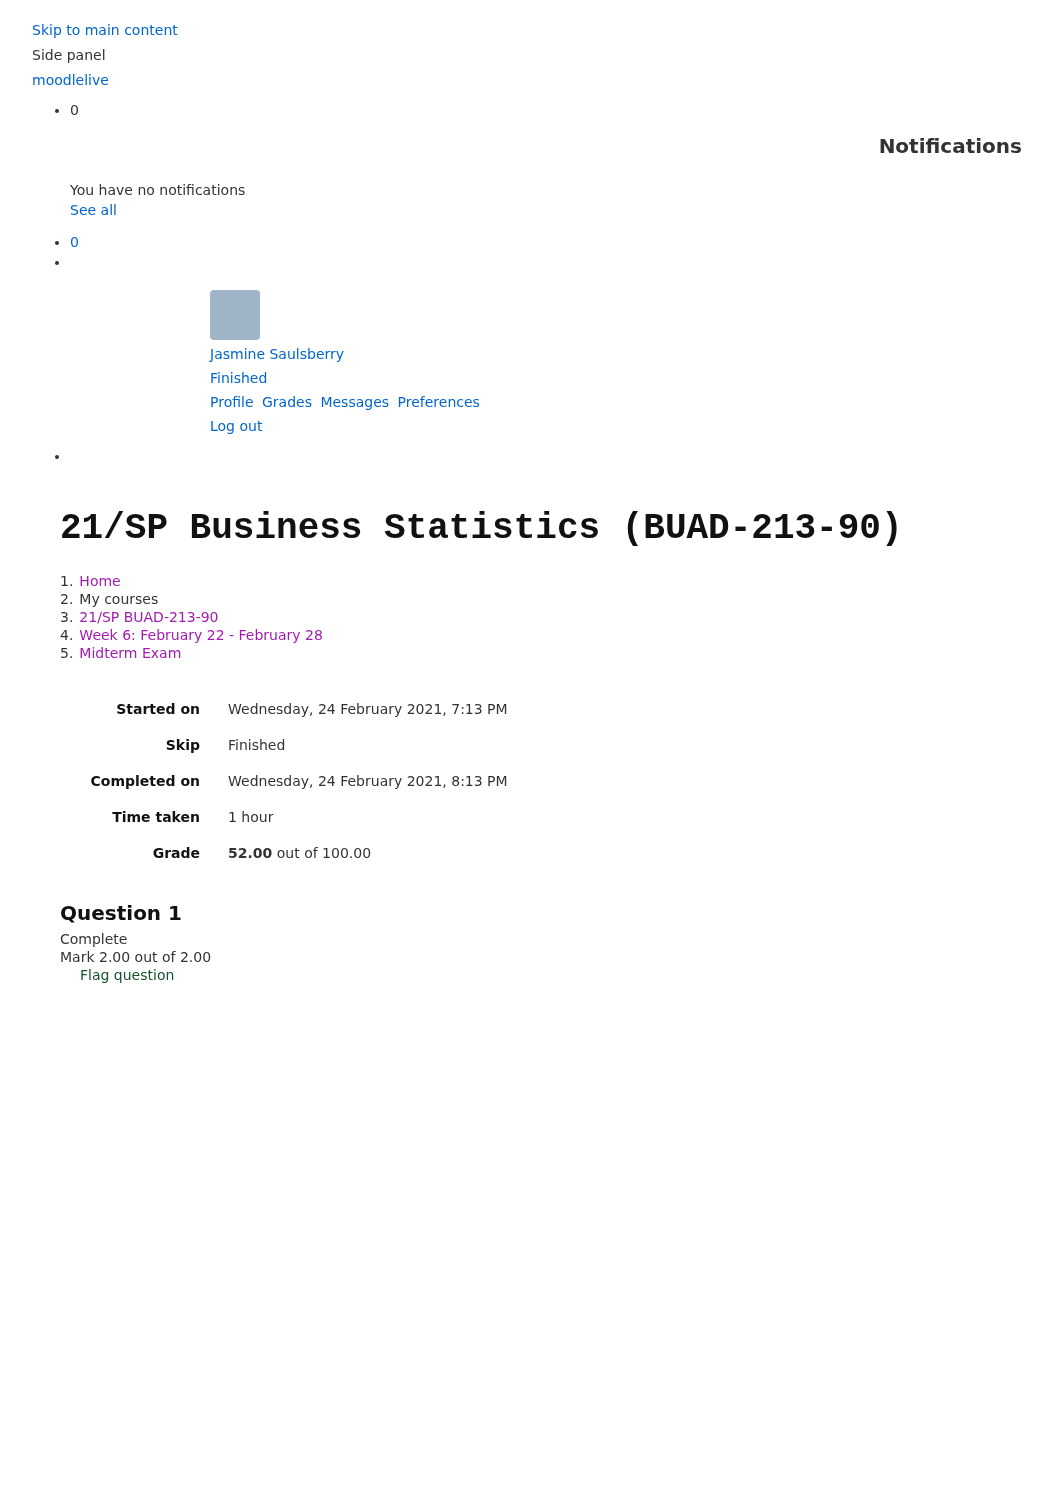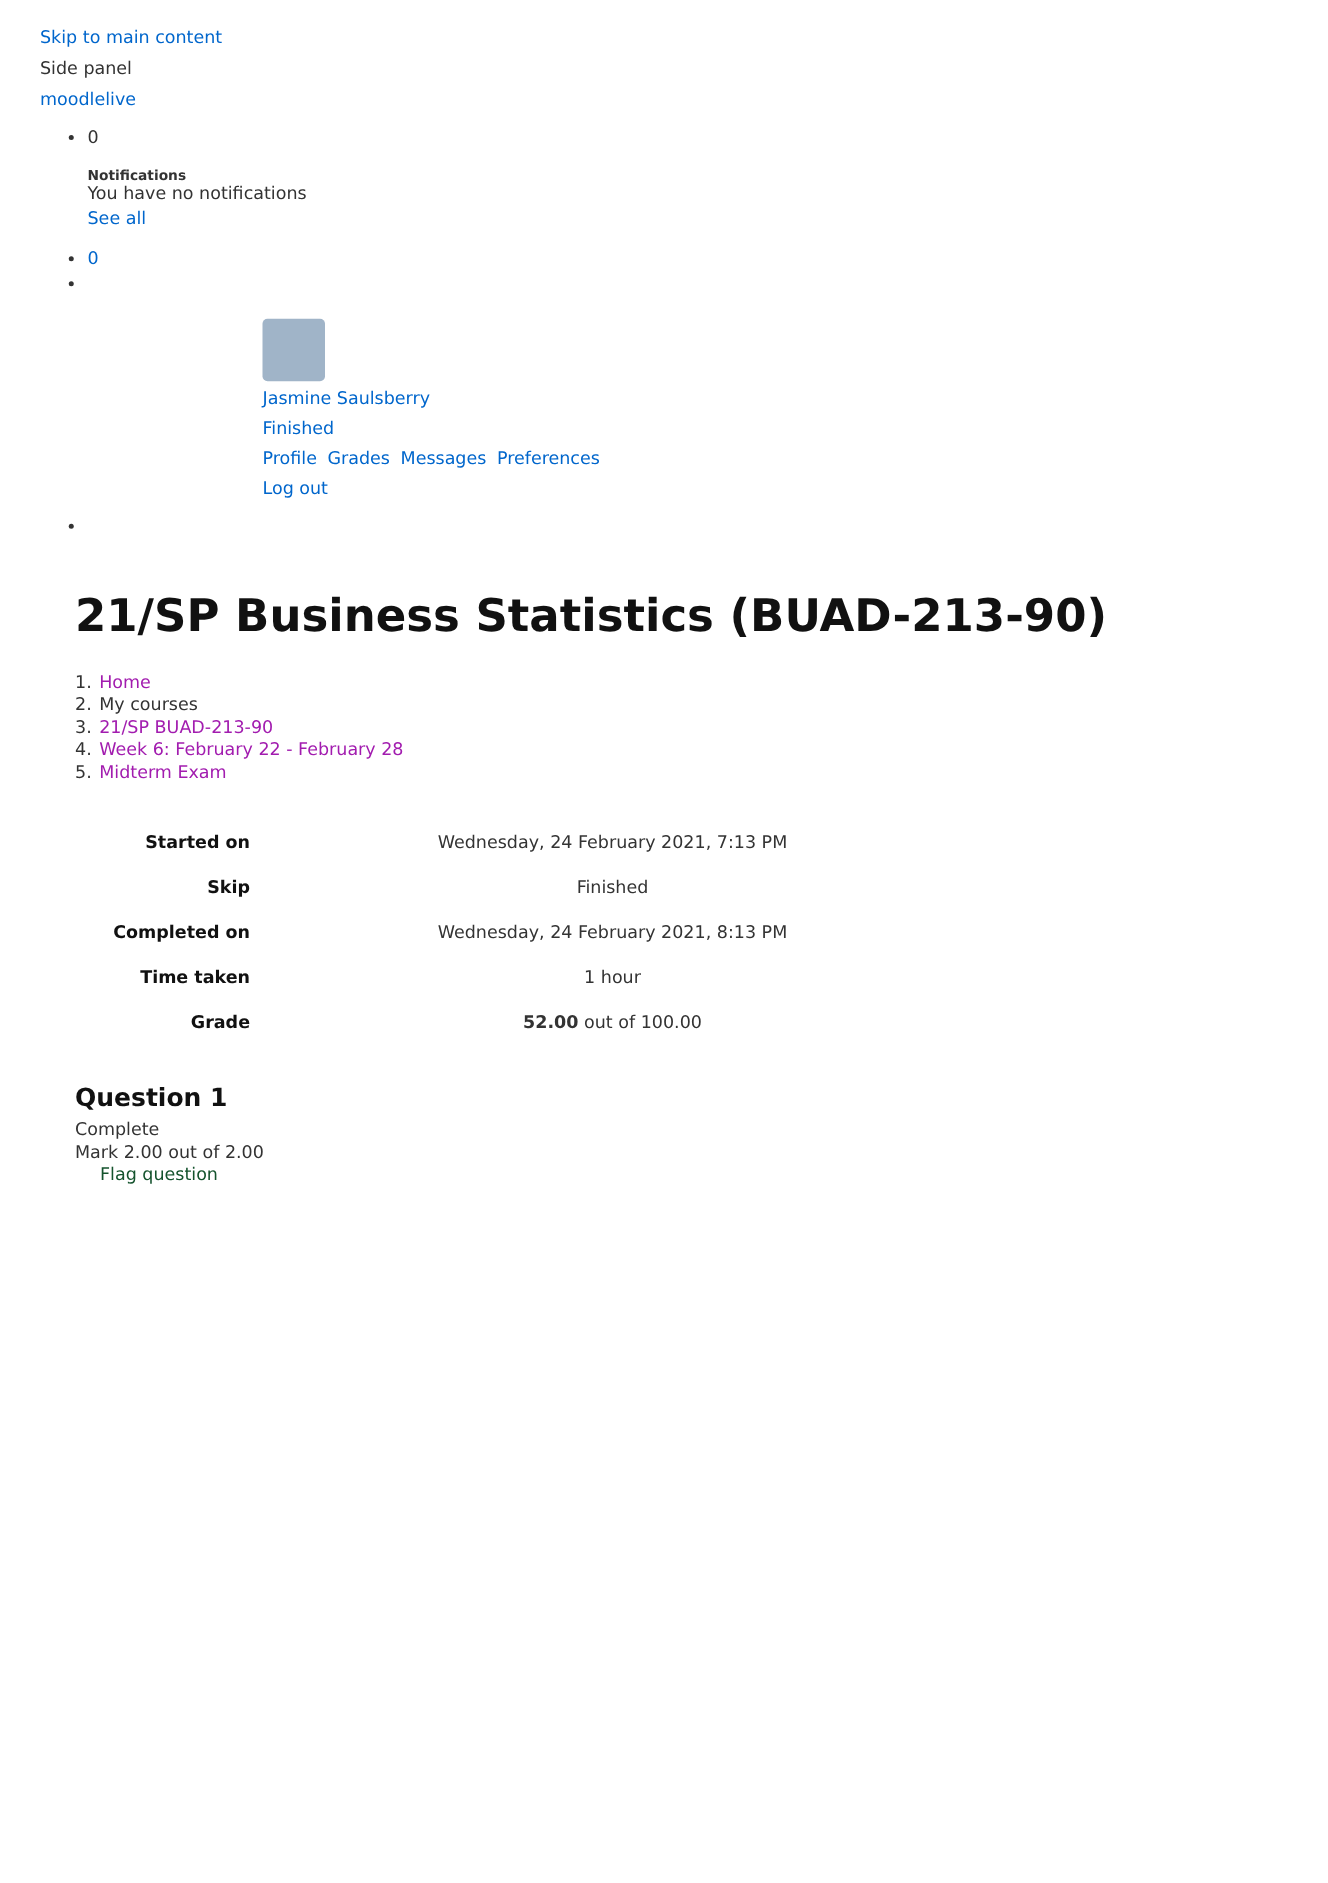--- a/index.html
+++ b/index.html
@@ -31,24 +31,24 @@
       padding-left: 20px;
     }
     .bullet-item {
       margin: 4px 0;
     }
     .notifications-box {
       padding: 12px 20px;
     }
     .notifications-title {
       font-weight: bold;
-      font-size: 11px;
-      text-align: left;
+      font-size: 20px;
+      text-align: right;
       display: block;
-      margin-bottom: 0;
+      margin-bottom: 24px;
     }
     .notifications-empty {
       font-size: 14px;
       color: #333;
       margin-bottom: 4px;
     }
 
     .user-section {
       padding: 10px 20px 10px 60px;
       margin-top: 10px;
@@ -93,20 +93,21 @@
     .main-content {
       padding: 20px 60px 40px 60px;
       max-width: 1000px;
     }
     .page-title {
       font-size: 36px;
       font-weight: bold;
       color: #111;
       margin-top: 20px;
       margin-bottom: 24px;
+      font-family: Liberation Mono, monospace;
     }
     .breadcrumb {
       list-style: none;
       padding: 0;
       margin-bottom: 30px;
     }
     .breadcrumb li {
       display: flex;
       align-items: flex-start;
       margin-bottom: 2px;
@@ -127,21 +128,20 @@
       margin-top: 30px;
       margin-bottom: 30px;
       border-collapse: collapse;
       width: 100%;
       max-width: 700px;
     }
     .quiz-info-table tr td {
       padding: 10px 8px;
       vertical-align: top;
       font-size: 14px;
-      text-align: center;
     }
     .quiz-info-table tr td:first-child {
       font-weight: bold;
       text-align: right;
       padding-right: 20px;
       width: 160px;
       color: #111;
     }
     .grade-value {
       font-weight: bold;

